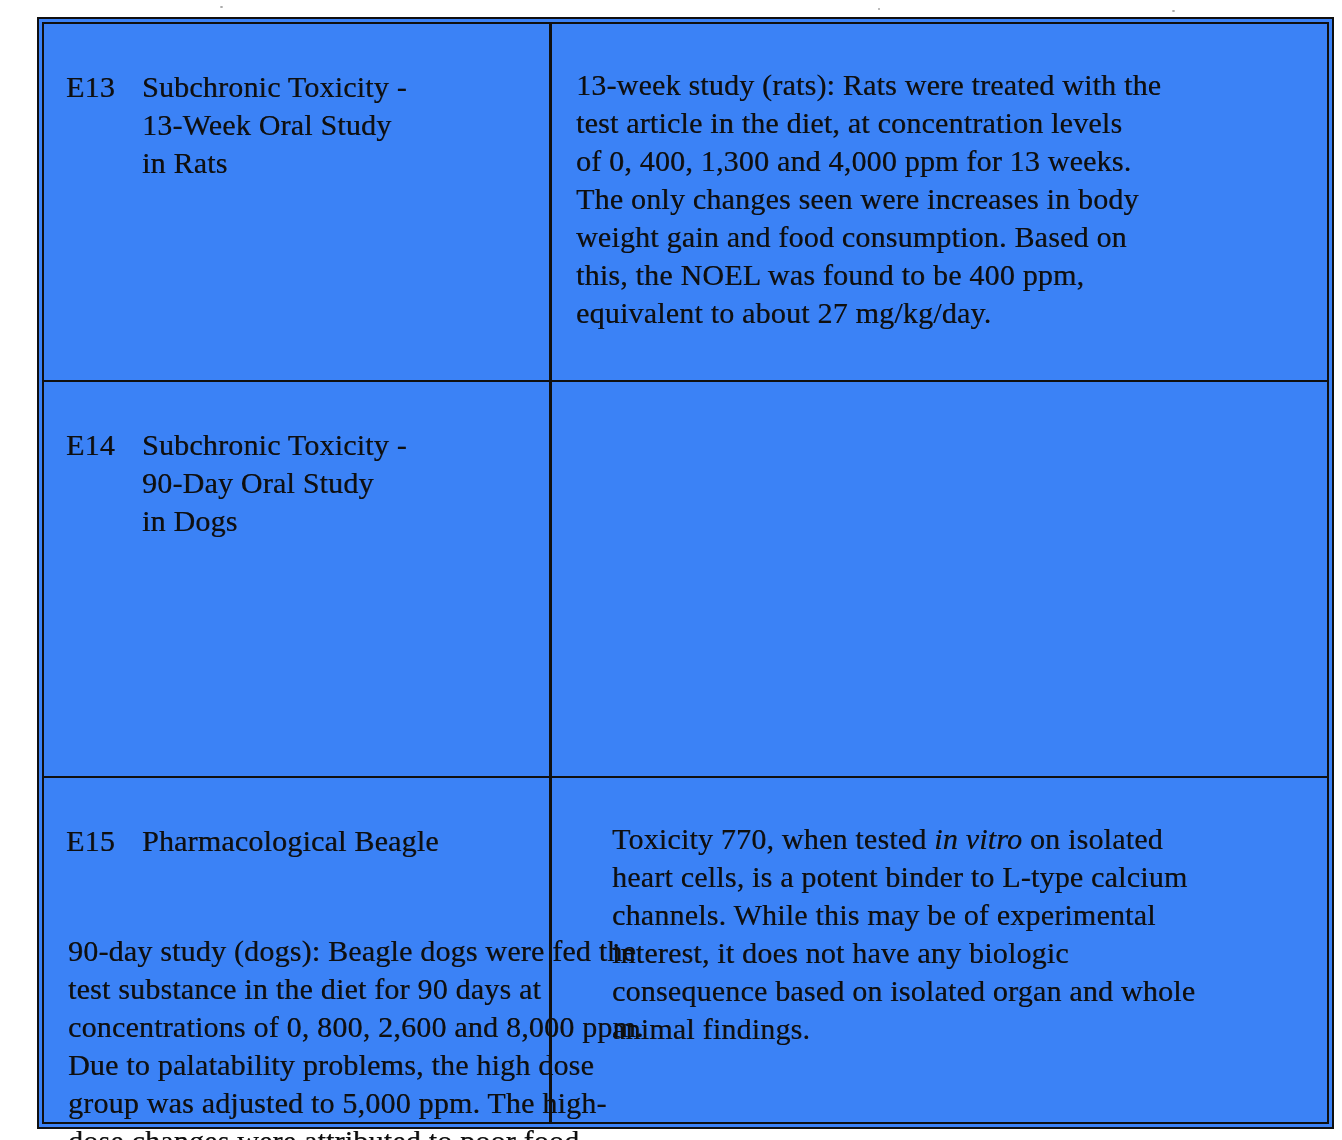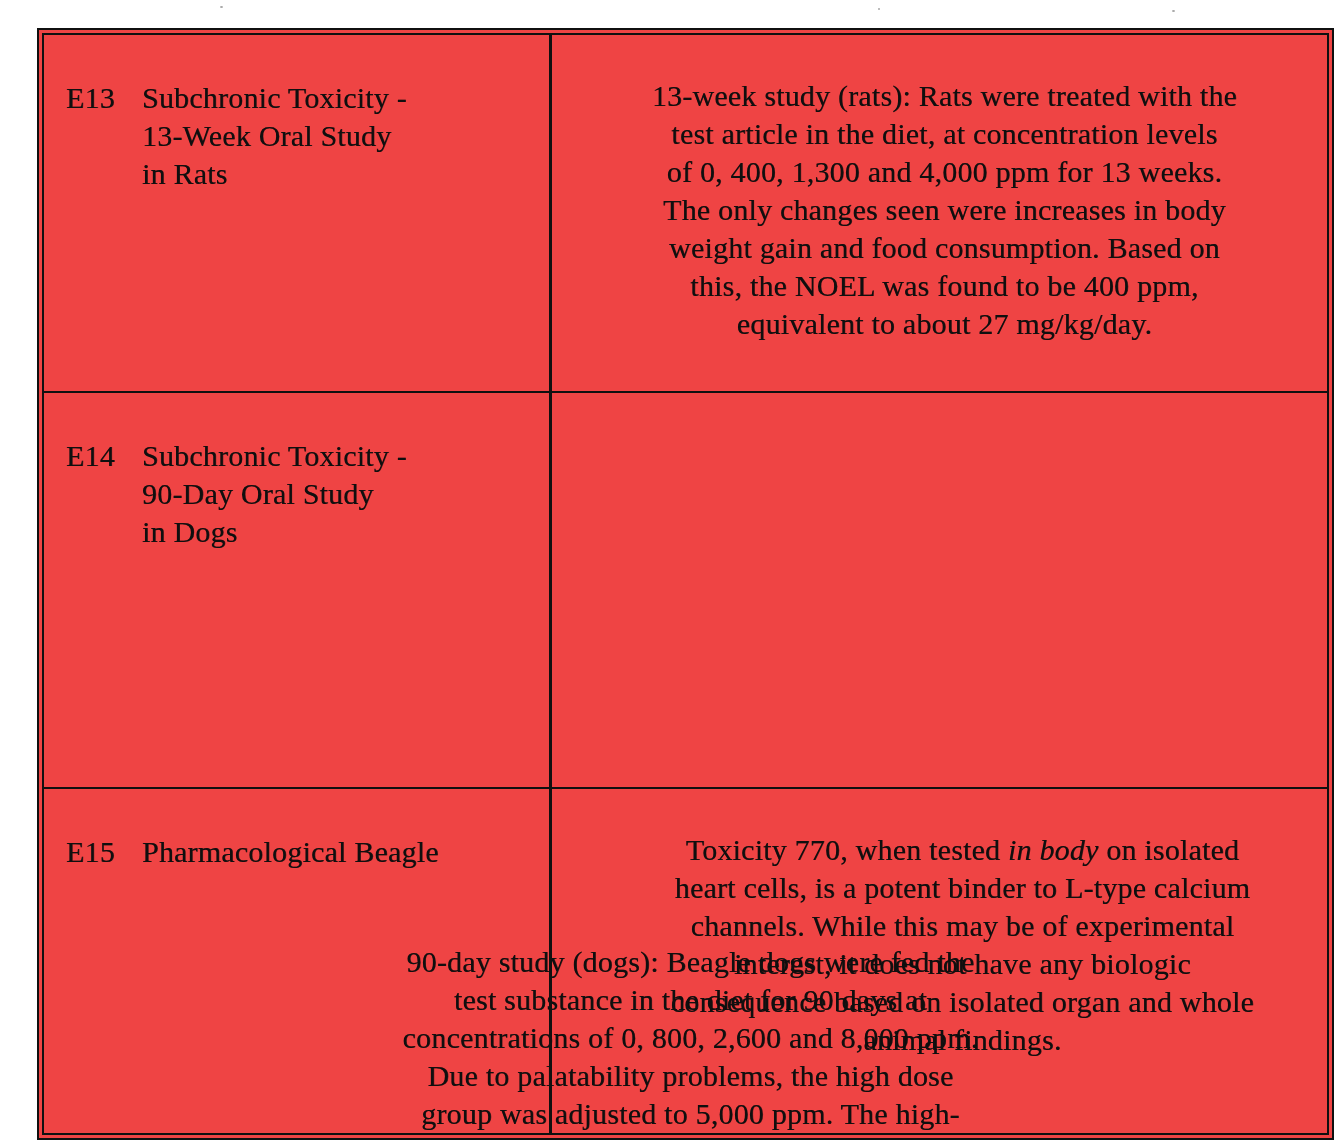--- a/index.html
+++ b/index.html
@@ -25,22 +25,21 @@
   .doc-table {
     position: absolute;
     left: 37px;
     top: 17px;
     width: 1297px;
     height: 1112px;
     box-sizing: border-box;
     border: 7px double #101010;
     display: flex;
     flex-direction: column;
-    background: #ef4444;
-    margin-top: 11px;
+    background: #3b82f6;
   }
   .trow {
     display: flex;
     box-sizing: border-box;
     border-bottom: 2px solid #101010;
   }
   .trow:last-child { border-bottom: none; flex: 1; gap: 36px; }
   .row-e13 { height: 358px; }
   .row-e14 { height: 396px; flex-direction: column; }
   .cell-left {
@@ -49,21 +48,20 @@
     box-sizing: border-box;
     border-right: 3px solid #101010;
     padding: 44px 10px 10px 22px;
     display: flex;
     align-items: flex-start;
   }
   .cell-right {
     flex: 1;
     box-sizing: border-box;
     padding: 42px 14px 10px 24px;
-    text-align: center;
   }
   .txt {
     font-size: 30px;
     line-height: 38px;
     letter-spacing: 0.2px;
     text-shadow: 0.4px 0.2px 0 rgba(10,10,10,0.6);
   }
   .code {
     flex: 0 0 76px;
     width: 76px;
@@ -123,21 +121,21 @@
 2,600 ppm, equivalent to about 74 mg/kg/day.</div>
       </div>
     </div>
 
     <div class="trow row-e15">
       <div class="cell-left">
         <span class="txt code">E15</span>
         <span class="txt title">Pharmacological Beagle</span>
       </div>
       <div class="cell-right">
-        <div class="txt body"><span>Toxicity 770, when tested </span><span class="latin">in body</span><span> on isolated
+        <div class="txt body"><span>Toxicity 770, when tested </span><span class="latin">in vitro</span><span> on isolated
 heart cells, is a potent binder to L-type calcium
 channels. While this may be of experimental
 interest, it does not have any biologic
 consequence based on isolated organ and whole
 animal findings.</span></div>
       </div>
     </div>
 
   </div>
 </div>

